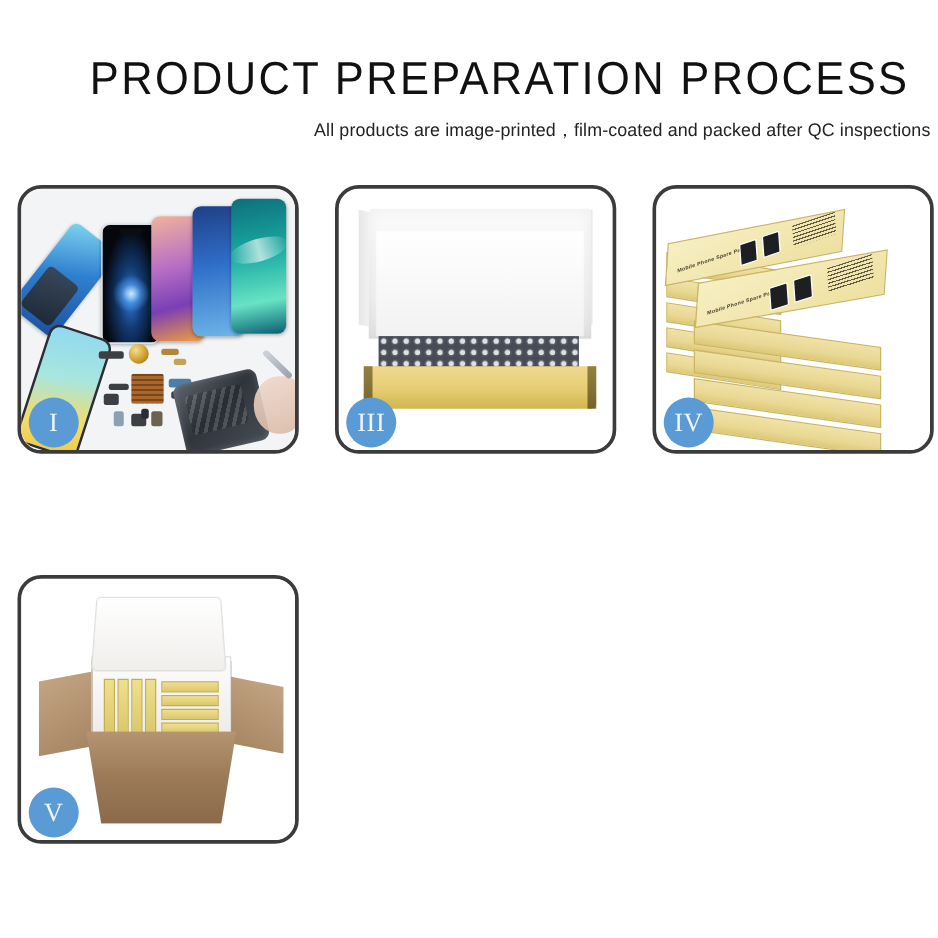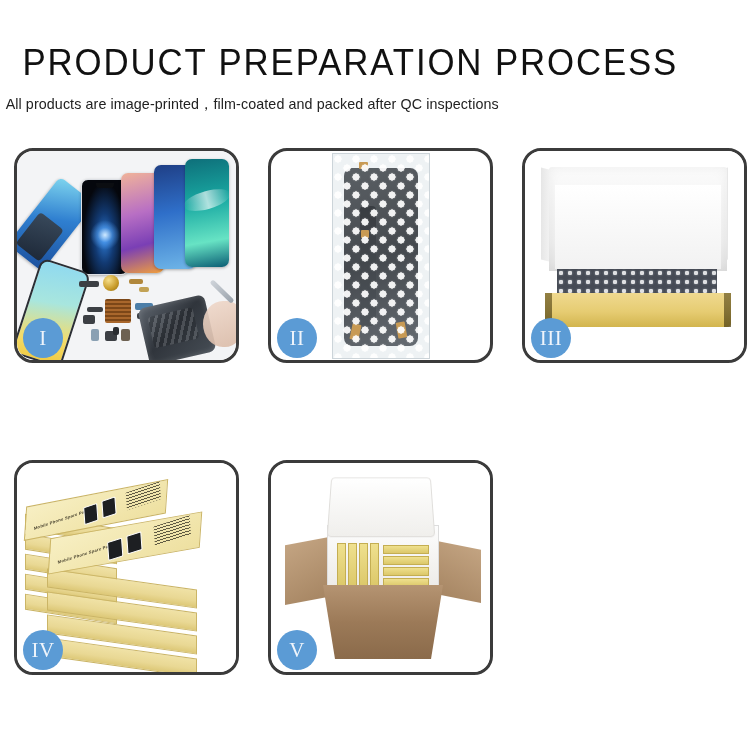--- a/index.html
+++ b/index.html
@@ -5,21 +5,21 @@
   * { box-sizing: border-box; margin: 0; padding: 0; }
   html, body {
     width: 750px; height: 750px;
     background: #ffffff;
     font-family: "Liberation Sans", sans-serif;
     overflow: hidden;
   }
   .page { position: relative; width: 750px; height: 750px; background: #ffffff; }
 
   
-  .header { position: absolute; left: 0; top: 0; width: 750px; text-align: left; }
+  .header { position: absolute; left: 0; top: 0; width: 750px; text-align: right; }
   .title {
     font-size: 37px;
     font-weight: 400;
     letter-spacing: 2.0px;
     color: #111111;
     margin-top: 44px;
     line-height: 1;
     transform: scaleX(0.94);
     white-space: nowrap;
   }
@@ -270,33 +270,20 @@
         <div class="part" style="left:88px;top:180px;width:12px;height:10px;"></div>
         <div class="part" style="left:104px;top:178px;width:9px;height:12px;background:#6d6152;"></div>
         <div class="part" style="left:96px;top:176px;width:6px;height:8px;background:#2a2d31;"></div>
         <div class="chassis"></div>
         <div class="hand"></div>
         <div class="tweezer"></div>
       </div>
       <div class="badge">I</div>
     </div>
 
-    <div class="panel">
-      <div class="photo">
-        <div class="bag">
-          <div class="bag-inner"></div>
-          <div class="tape" style="left:26px;top:8px;width:9px;height:7px;"></div>
-          <div class="tape" style="left:28px;top:76px;width:8px;height:8px;"></div>
-          <div class="tape" style="left:18px;top:170px;width:9px;height:16px;transform:rotate(12deg);"></div>
-          <div class="tape" style="left:64px;top:168px;width:9px;height:16px;transform:rotate(-10deg);"></div>
-          <div class="bubbles"></div>
-        </div>
-      </div>
-      <div class="badge">II</div>
-    </div>
 
     <div class="panel">
       <div class="photo">
         <div class="p3"></div>
         <div class="lid3-flapL"></div>
         <div class="lid3-flapR"></div>
         <div class="lid3"></div>
         <div class="foam3"></div>
         <div class="bubble3"></div>
         <div class="tray3"></div>

